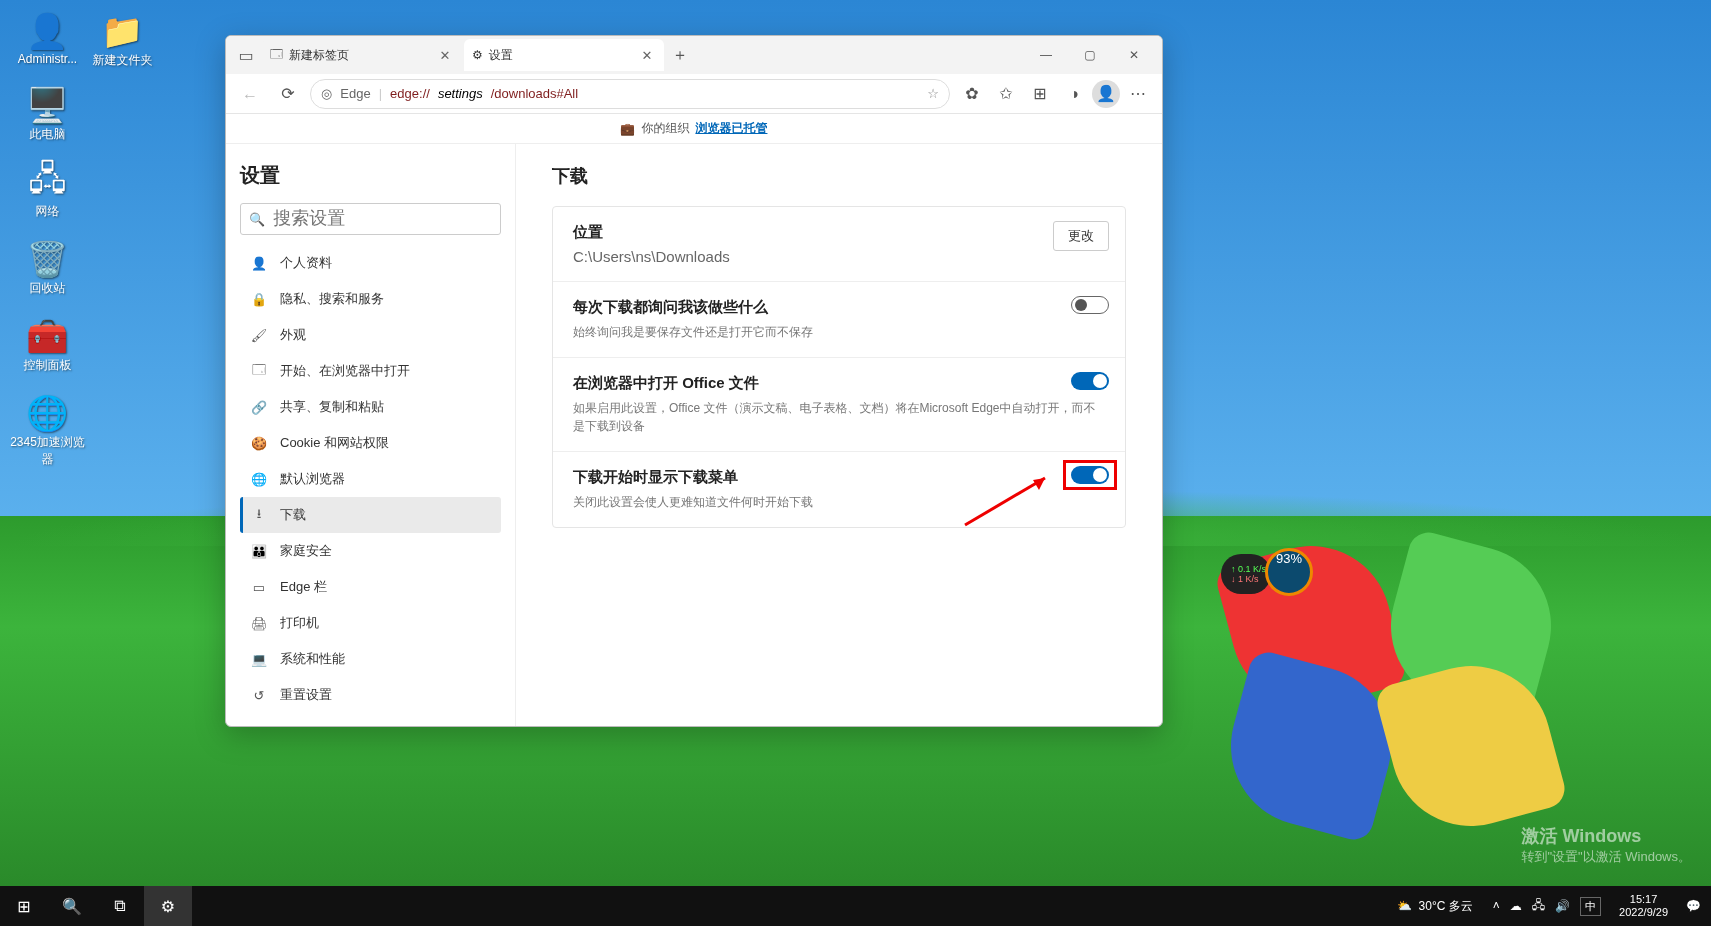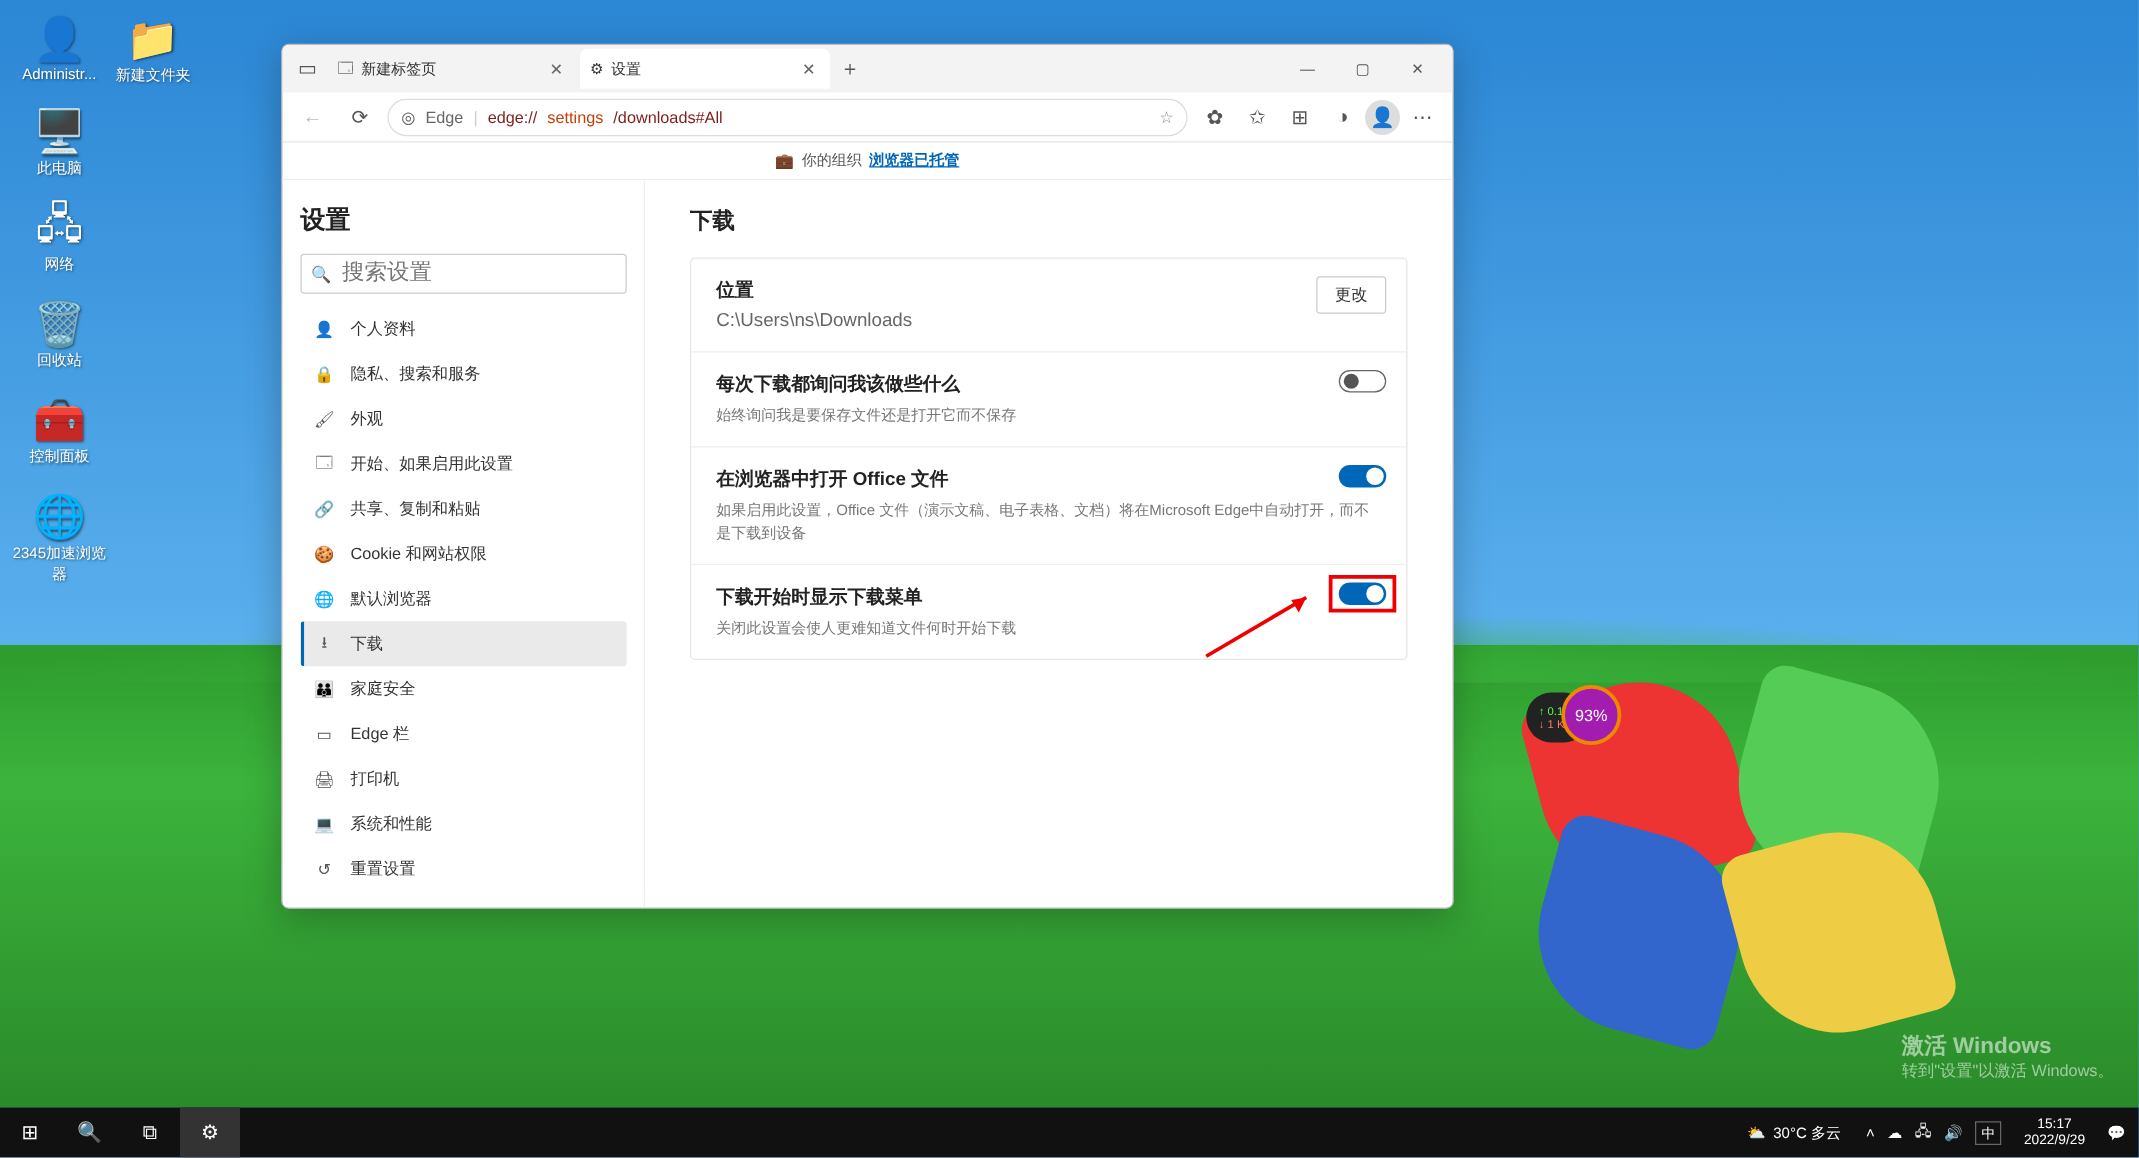--- a/index.html
+++ b/index.html
@@ -35,21 +35,21 @@
 .newtab-btn { width:28px; height:28px; display:flex; align-items:center; justify-content:center; color:#555; font-size:16px; border-radius:4px; }
 .win-controls { margin-left:auto; display:flex; }
 .win-controls div { width:44px; height:32px; display:flex; align-items:center; justify-content:center; color:#555; font-size:12px; }
 
 
 .toolbar { height:40px; display:flex; align-items:center; padding:0 8px; gap:6px; border-bottom:1px solid #e5e5e5; }
 .tbtn { width:32px; height:32px; display:flex; align-items:center; justify-content:center; color:#555; border-radius:4px; font-size:16px; }
 .tbtn.disabled { color:#bbb; }
 .addressbar { flex:1; height:30px; border:1px solid #ddd; border-radius:15px; display:flex; align-items:center; padding:0 10px; font-size:13px; color:#666; gap:8px; }
 .addressbar .url-seg { color:#7f1d1d; }
-.addressbar .url-seg.dark { color:#c2410c; }
+.addressbar .url-seg.dark { color:#000000;font-style:italic; }
 .addressbar .fav { margin-left:auto; color:#888; }
 .right-icons { display:flex; gap:2px; align-items:center; }
 .profile-icon { width:28px; height:28px; border-radius:50%; background:#ddd; display:flex; align-items:center; justify-content:center; color:#888; }
 
 
 .managed-banner { height:30px; display:flex; align-items:center; justify-content:center; font-size:12px; color:#555; gap:6px; border-bottom:1px solid #eee; }
 .managed-banner a { color:#0067b8; text-decoration:underline;font-weight:bold; }
 
 
 .settings-body { flex:1; display:flex; overflow:hidden; }
@@ -77,21 +77,21 @@
 .toggle.off::after { content:""; position:absolute; left:3px; top:2px; width:12px; height:12px; background:#555; border-radius:50%; }
 .toggle.on { background:#0067b8; }
 .toggle.on::after { content:""; position:absolute; right:2px; top:2px; width:14px; height:14px; background:#fff; border-radius:50%; }
 .highlight-box { position:absolute; border:3px solid #e00; pointer-events:none; }
 .arrow-annotation { position:absolute; pointer-events:none; }
 
 
 .speed-widget { position:absolute; right:440px; top:554px; width:50px; height:40px; background:#222; border-radius:20px; color:#fff; font-size:9px; display:flex; flex-direction:column; justify-content:center; padding-left:10px; }
 .speed-widget .up { color:#5f5; }
 .speed-widget .dn { color:#f77; }
-.battery-widget { position:absolute; right:414px; top:548px; width:48px; height:48px; border-radius:50%; background:#a21caf; border:3px solid #e80; color:#fff; display:flex; align-items:center; justify-content:center; font-size:13px; }
+.battery-widget { position:absolute; right:398px; top:548px; width:48px; height:48px; border-radius:50%; background:#0c4a6e; border:3px solid #e80; color:#fff; display:flex; align-items:flex-start; justify-content:center; font-size:13px; }
 
 
 .watermark { position:absolute; right:20px; bottom:60px; color:rgba(255,255,255,.55); text-align:left; font-size:13px; }
 .watermark .l1 { font-size:18px;font-weight:bold; }
 
 
 .taskbar { position:absolute; bottom:0; left:0; right:0; height:40px; background:#111; display:flex; align-items:center; color:#fff; }
 .taskbar .tb-btn { width:48px; height:40px; display:flex; align-items:center; justify-content:center; font-size:16px; color:#fff; }
 .taskbar .tb-btn.active { background:#333; }
 .taskbar .tray { margin-left:auto; display:flex; align-items:center; gap:10px; padding-right:10px; font-size:12px; }
@@ -211,21 +211,21 @@
         <li class="nav-item">
             <span class="ni-icon">🔒</span>
             <span>隐私、搜索和服务</span>
           </li>
         <li class="nav-item">
             <span class="ni-icon">🖌</span>
             <span>外观</span>
           </li>
         <li class="nav-item">
             <span class="ni-icon">🗔</span>
-            <span>开始、如果启用此设置</span>
+            <span>开始、在浏览器中打开</span>
           </li>
         <li class="nav-item">
             <span class="ni-icon">🔗</span>
             <span>共享、复制和粘贴</span>
           </li>
         <li class="nav-item">
             <span class="ni-icon">🍪</span>
             <span>Cookie 和网站权限</span>
           </li>
         <li class="nav-item">

